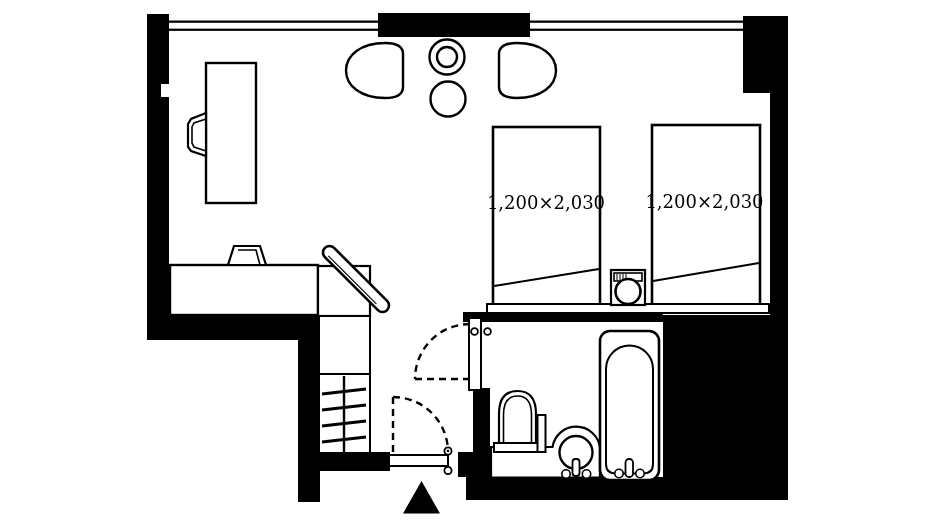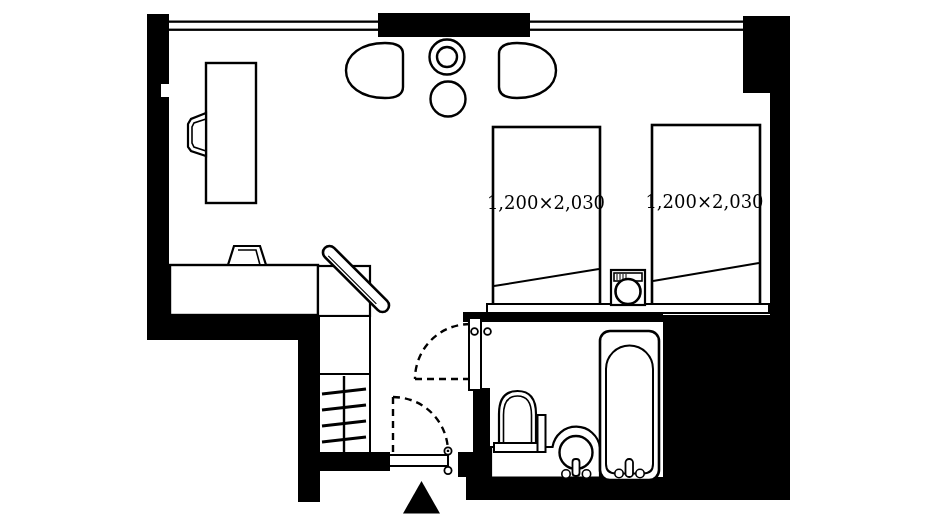--- a/index.html
+++ b/index.html
@@ -1,16 +1,16 @@
 <!DOCTYPE html>
 <html><head>
 <meta charset="utf-8">
 <style>
   html,body{margin:0;padding:0;background:#ffffff;}
-  .stage{position:relative;width:940px;height:528px;background:#ffffff;overflow:hidden;
+  .stage{position:relative;width:788px;height:528px;background:#ffffff;overflow:hidden;
          font-family:"DejaVu Serif","Liberation Serif",serif;}
   svg{position:absolute;left:0;top:0;}
   .bed-label{font-family:"DejaVu Serif","Liberation Serif",serif;font-size:18px;fill:#000;}
 </style>
 </head>
 <body>
 
 <div class="stage">
 <svg width="940" height="528" viewBox="0 0 940 528">
 

